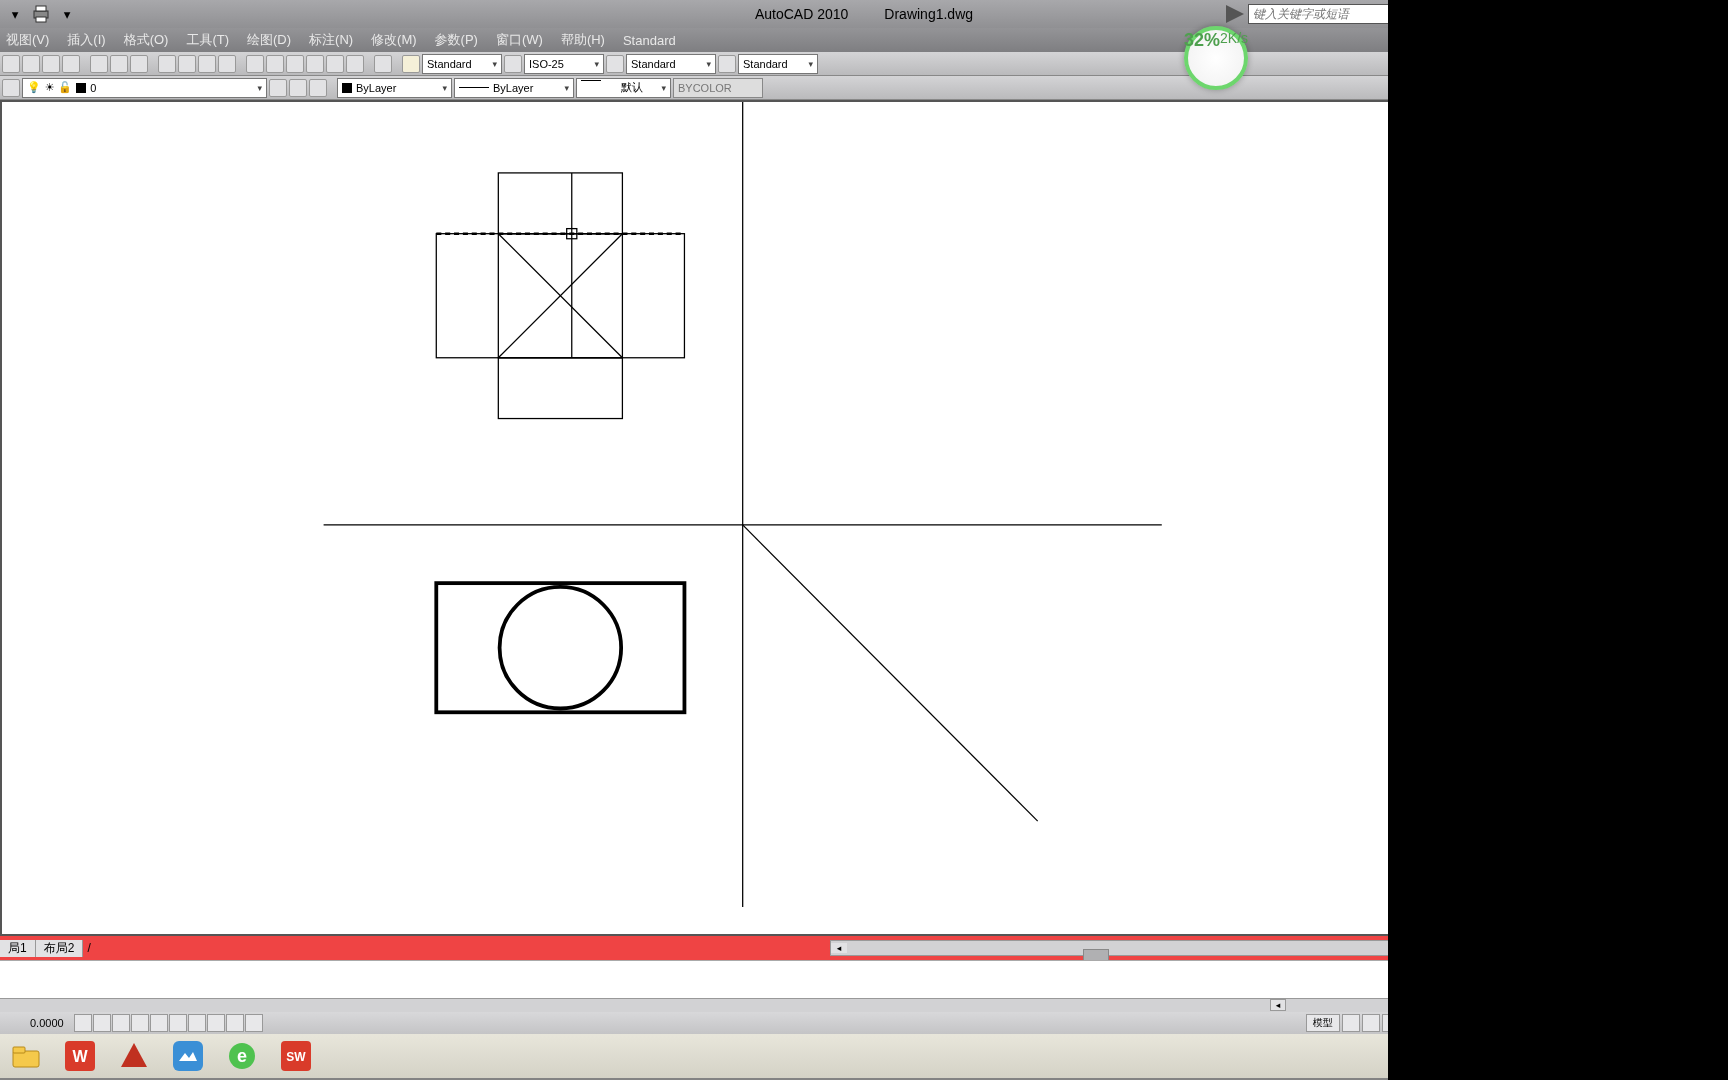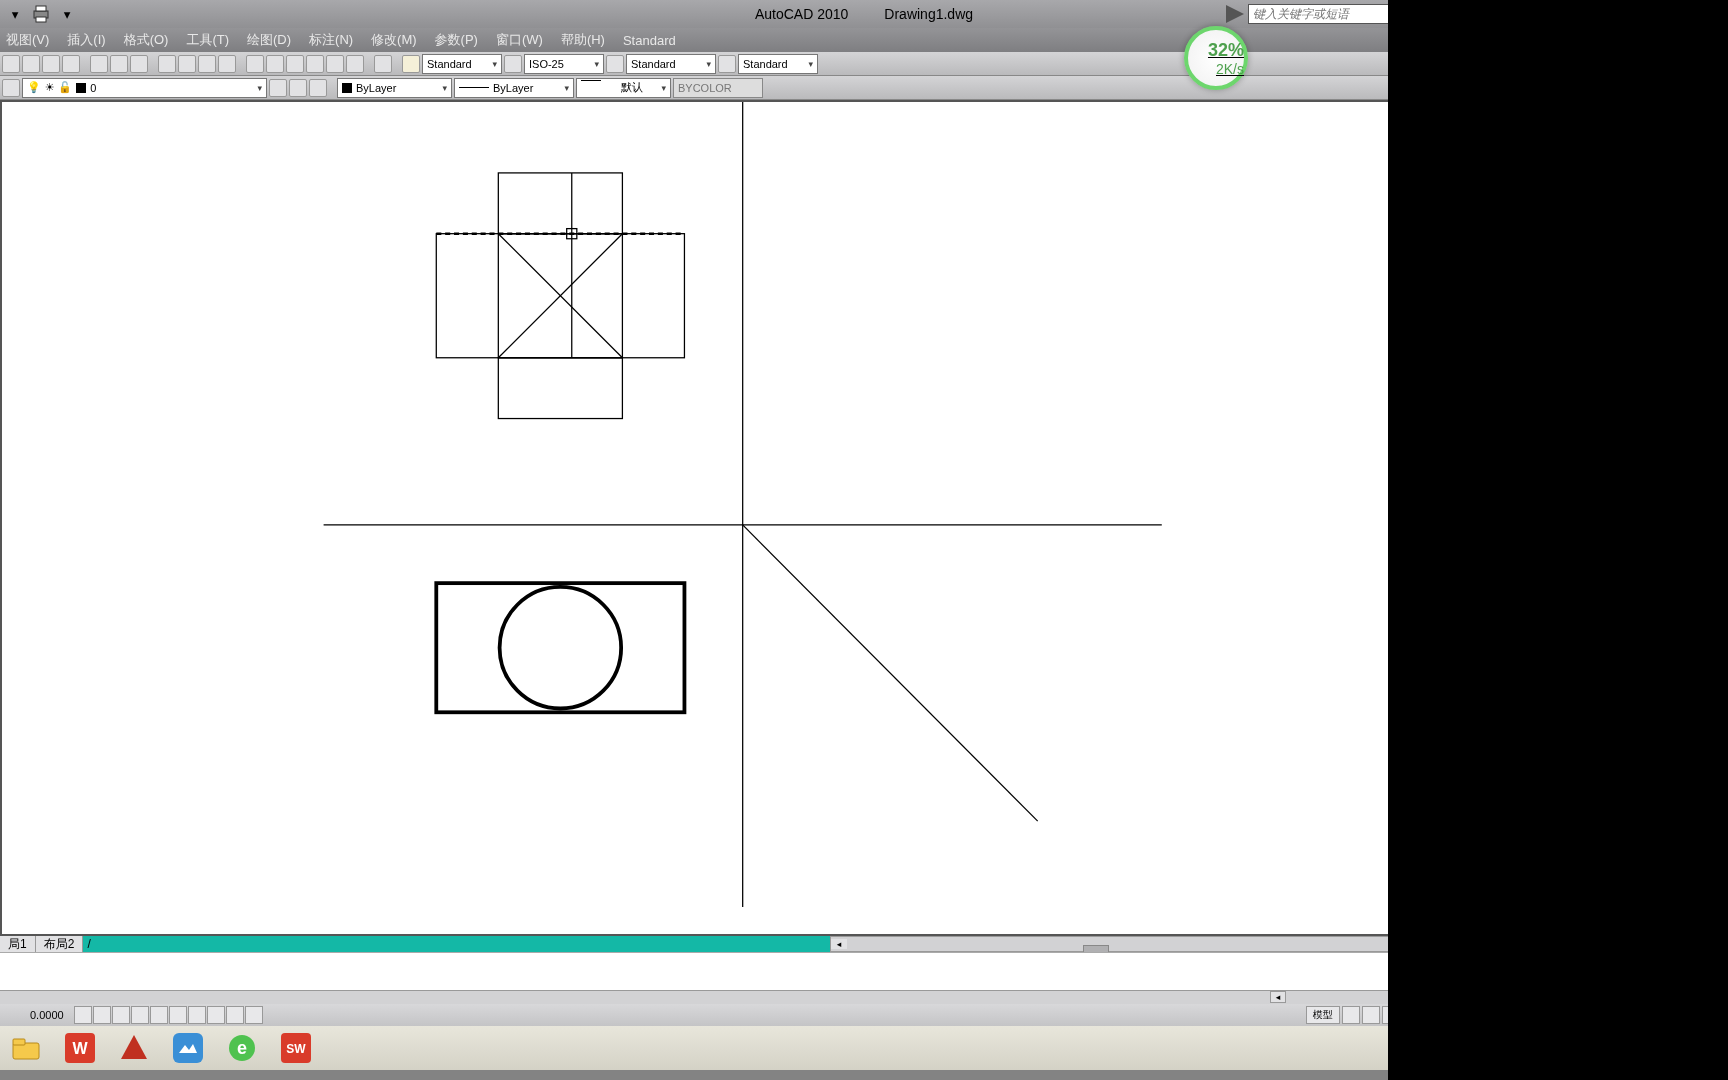--- a/index.html
+++ b/index.html
@@ -175,26 +175,24 @@
 .cpu-widget {
   position: absolute;
   top: 26px;
   right: 480px;
   width: 64px;
   height: 64px;
   border-radius: 50%;
   background: radial-gradient(#fff, #f0f0f0);
   border: 4px solid #6dd66d;
   display: flex;
-  flex-direction: column;
-  align-items: flex-end;
+  align-items: flex-start;
   justify-content: center;
   z-index: 100;
   box-shadow: 0 0 6px rgba(0,0,0,0.3);
-  text-decoration: underline;
 }
 .cpu-widget .big { font-size: 18px; font-weight: bold; color: #4ea04e; }
 .cpu-widget .sm { font-size: 14px; color: #4ea04e; }
 
 
 .main {
   position: relative;
   display: flex;
   height: calc(100% - 28px - 24px - 24px - 24px - 20px - 20px - 38px - 22px - 44px);
 }
@@ -241,22 +239,22 @@
   flex-direction: column;
   align-items: center;
   padding: 4px 0;
   gap: 4px;
 }
 .rightbar .rb { width: 18px; height: 18px; background: #e2e2e4; border:1px solid #888; border-radius:2px; }
 .rightbar .gap { height: 28px; }
 
 
 .tabs-row {
-  height: 16px;
-  background: #14b8a6;
+  height: 24px;
+  background: #ef4444;
   display: flex;
   align-items: center;
   font-size: 12px;
   position: relative;
 }
 .tabs-row .tab {
   padding: 0 8px;
   border-right: 1px solid #999;
   background: #e2e2e4;
 }

